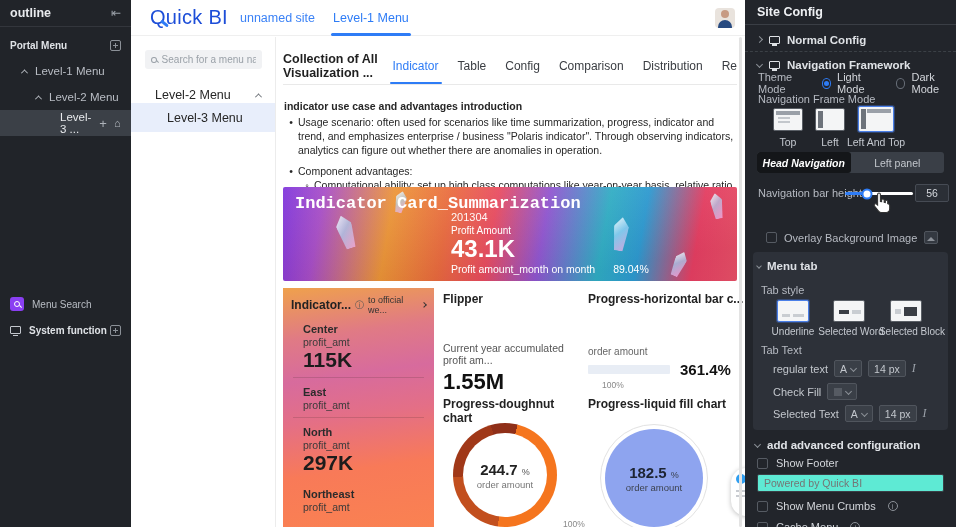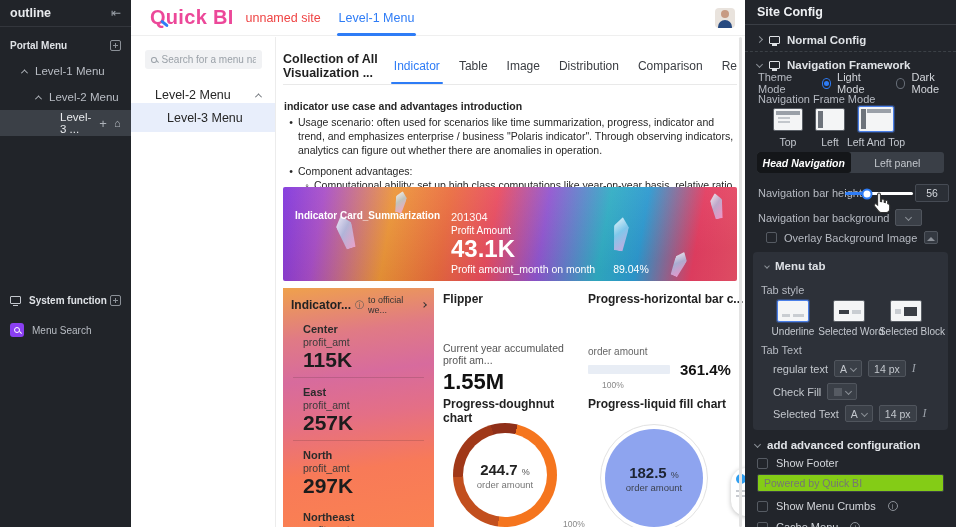--- a/index.html
+++ b/index.html
@@ -30,23 +30,23 @@
   .monitor { display:inline-block; width:11px; height:8px; border:1.2px solid currentColor; border-radius:1px; position:relative; }
   .monitor::after { content:""; position:absolute; left:2px; right:2px; bottom:-3px; height:1.2px; background:currentColor; }
   .sb-bottom { position:absolute; left:0; right:0; bottom:184px; }
   .purple-ic { width:14px; height:14px; border-radius:3px; background:#8a3ff2; display:inline-flex; align-items:center; justify-content:center; }
   .mag { width:6px; height:6px; border:1.2px solid #fff; border-radius:50%; position:relative; }
   .mag::after { content:""; position:absolute; width:3px; height:1.2px; background:#fff; transform:rotate(45deg); right:-3px; bottom:-1px; }
   .mag.gray { border-color:#9aa1a8; } .mag.gray::after { background:#9aa1a8; }
 
   
   .topbar { position:absolute; left:131px; top:0; width:614px; height:36px; background:#fff; border-bottom:1px solid #efefef; display:flex; align-items:center; }
-  .logo { font-size:20px; font-weight:bold; color:#ec4899; letter-spacing:.3px; margin-left:19px; position:relative; }
+  .logo { font-size:20px; font-weight:normal; color:#1d4ed8; letter-spacing:.3px; margin-left:19px; position:relative; }
   .qslash { position:absolute; left:10px; top:16px; width:9px; height:3px; background:#2f7cf6; border-radius:2px; transform:rotate(40deg); }
-  .sitename { font-size:12.5px; color:#ef4444; margin-left:12px; }
+  .sitename { font-size:12.5px; color:#3b82f6; margin-left:12px; }
   .nav-tab { font-size:12.5px; color:#2e7cf6; margin-left:18px; position:relative; height:36px; display:flex; align-items:center; }
   .nav-tab .bar { position:absolute; left:-2px; right:-2px; bottom:0; height:3px; background:#2e7cf6; border-radius:2px; }
   .avatar { position:absolute; right:10px; top:8px; width:20px; height:20px; border-radius:4px; background:#e9e3dd; overflow:hidden; }
   .avatar .head { position:absolute; top:2px; left:6px; width:8px; height:8px; border-radius:50%; background:#c79a82; }
   .avatar .bod { position:absolute; bottom:0; left:3px; width:14px; height:8px; border-radius:7px 7px 0 0; background:#274a80; }
 
   
   .menu-panel { position:absolute; left:131px; top:37px; width:145px; height:490px; background:#fff; border-right:1px solid #ececec; }
   .searchbox { position:absolute; left:14px; top:13px; width:117px; height:19px; background:#f1f2f4; border-radius:3px; display:flex; align-items:center; gap:5px; padding:0 6px; }
   .searchbox input { border:0; outline:0; background:transparent; width:100%; font-size:10px; color:#5f6368; font-family:"Liberation Sans",sans-serif; }
@@ -72,21 +72,21 @@
   .brow.sub { padding-left:16px; }
   .gap6 { height:7px; }
 
   
   .banner { position:absolute; left:7px; top:150px; width:454px; height:94px; border-radius:2px; overflow:hidden;
     background:linear-gradient(100deg,#7a2ddb 0%,#a648c6 9%,#ef9433 24%,#ee6a3c 36%,#ee4b60 46%,#9457d6 57%,#32b3cb 70%,#2f9fd8 78%,#ee4166 90%,#f0536b 100%); }
   .banner::before { content:""; position:absolute; inset:0;
     background:linear-gradient(170deg, rgba(255,255,255,.10), rgba(0,0,0,.08) 80%); }
   .crystal { position:absolute; clip-path:polygon(50% 0,100% 28%,78% 100%,22% 100%,0 28%);
     background:linear-gradient(135deg, rgba(255,255,255,.9), rgba(170,220,255,.65) 45%, rgba(255,170,230,.75)); }
-  .bn-title { position:absolute; left:12px; top:23px; font-size:10px; font-weight:bold; color:#fff; }
+  .bn-title { position:absolute; left:12px; top:7px; font-size:17px; font-weight:bold; color:#fff;font-family:Liberation Mono, monospace; }
   .bn-block { position:absolute; left:168px; top:24px; color:#fff; }
   .bn-period { font-size:11px; opacity:.95; }
   .bn-label { font-size:10px; margin-top:2px; }
   .bn-value { font-size:24px; font-weight:bold; line-height:25px; }
   .bn-sub { font-size:10.5px; margin-top:2px; display:flex; gap:18px; }
 
   
   .cards { position:absolute; left:7px; top:251px; width:454px; height:239px; }
   .region-card { position:absolute; left:0; top:0; width:151px; height:245px; overflow:hidden;
     background:linear-gradient(172deg,#efa14c 0%,#e07a85 20%,#d76b9d 36%,#e46f86 52%,#f87a58 72%,#fa8251 100%); }
@@ -151,21 +151,21 @@
   .slider .fill { position:absolute; left:0; top:0; bottom:0; width:32%; background:#2e7cf6; border-radius:2px; }
   .slider .knob { position:absolute; left:32%; top:50%; transform:translate(-50%,-50%); width:11px; height:11px; border-radius:50%; background:#fff; border:2px solid #2e7cf6; }
   .valbox { position:absolute; left:170px; top:1px; width:34px; height:18px; background:#2b2f36; border:1px solid #464b54; border-radius:2px; color:#d5d8dd; font-size:10.5px; display:flex; align-items:center; justify-content:center; }
   .ddbox { background:#3a3f47; border:1px solid #50555d; border-radius:2px; height:17px; display:inline-flex; align-items:center; justify-content:center; gap:4px; color:#c3c7cd; font-size:10.5px; padding:0 5px; }
   .cbox { width:11px; height:11px; border:1px solid #565b63; border-radius:2px; background:transparent; flex:none; }
   .imgbtn { width:14px; height:13px; background:#343941; border:1px solid #50555d; border-radius:2px; position:relative; }
   .imgbtn::after { content:""; position:absolute; left:2px; bottom:2px; border-left:4px solid transparent; border-right:4px solid transparent; border-bottom:4px solid #8b9097; }
   .mt-box { position:absolute; left:8px; top:252px; width:195px; height:178px; background:#2d3139; border-radius:4px; }
   .mt-row { position:absolute; display:flex; align-items:center; gap:6px; }
   .italic-i { font-family:"Liberation Serif",serif; font-style:italic; font-size:12px; color:#9aa0a8; }
-  .cf-input { position:absolute; left:12px; top:474px; width:187px; height:18px; background:#84cc16; border:1px solid #3a3f46; border-radius:2px; color:#5f646c; font-size:10.5px; padding-left:6px; font-family:"Liberation Sans",sans-serif; }
+  .cf-input { position:absolute; left:12px; top:474px; width:187px; height:18px; background:#5eead4; border:1px solid #3a3f46; border-radius:2px; color:#5f646c; font-size:10.5px; padding-left:6px; font-family:"Liberation Sans",sans-serif; }
   .info-i { display:inline-block; width:10px; height:10px; border:1px solid #8b9097; border-radius:50%; font-size:7.5px; line-height:10px; text-align:center; color:#8b9097; margin-left:4px; }
   .cursor { position:absolute; left:872px; top:192px; z-index:20; }
 </style>
 </head>
 <body>
 
 <div class="app">
 
   <div class="sidebar">
     <div class="sb-head">
@@ -186,30 +186,30 @@
     </div>
     <div class="tree-row sel" style="padding-left:60px;">
       <span>Level-3 ...</span>
       <span class="tree-icons">
         <span class="plus-glyph">+</span>
         <span class="home-glyph">⌂</span>
         <span>⋮</span>
       </span>
     </div>
     <div class="sb-bottom">
+      <div class="sb-row" style="margin-top:4px;">
+        <span class="purple-ic" style="margin-right:8px;">
+            <span class="mag"></span>
+          </span>
+        <span>Menu Search</span>
+      </div>
       <div class="sb-row bold">
         <span class="monitor" style="margin-right:8px;color:#c3c7cd;"></span>
         <span style="flex:1;">System function</span>
         <span class="addbox"></span>
-      </div>
-      <div class="sb-row" style="margin-top:4px;">
-        <span class="purple-ic" style="margin-right:8px;">
-            <span class="mag"></span>
-          </span>
-        <span>Menu Search</span>
       </div>
     </div>
   </div>
 
   <div class="topbar">
     <span class="logo"><span>Quick BI</span><span class="qslash"></span></span>
     <span class="sitename">unnamed site</span>
     <span class="nav-tab">
         <span>Level-1 Menu</span>
         <span class="bar"></span>
@@ -239,27 +239,27 @@
       <span class="c-title">Collection of All Visualization ...</span>
       <span class="tabs">
         <span class="tab active">
             <span>Indicator</span>
             <span class="ul"></span>
           </span>
         <span class="tab">
             <span>Table</span>
           </span>
         <span class="tab">
-            <span>Image</span>
+            <span>Config</span>
+          </span>
+        <span class="tab">
+            <span>Comparison</span>
           </span>
         <span class="tab">
             <span>Distribution</span>
-          </span>
-        <span class="tab">
-            <span>Comparison</span>
           </span>
         <span class="tab">
             <span>Re</span>
           </span>
       </span>
     </div>
 
     <div class="intro">
       <div class="h">indicator use case and advantages introduction</div>
       <div class="brow">
@@ -308,21 +308,20 @@
         </div>
         <div class="rc-item">
           <div class="rc-region">Center</div>
           <div class="rc-metric">profit_amt</div>
           <div class="rc-value">115K</div>
         </div>
         <div class="rc-div"></div>
         <div class="rc-item">
           <div class="rc-region">East</div>
           <div class="rc-metric">profit_amt</div>
-          <div class="rc-value">257K</div>
         </div>
         <div class="rc-div"></div>
         <div class="rc-item">
           <div class="rc-region">North</div>
           <div class="rc-metric">profit_amt</div>
           <div class="rc-value">297K</div>
         </div>
         <div class="rc-item">
           <div class="rc-region">Northeast</div>
           <div class="rc-metric">profit_amt</div>
@@ -423,35 +422,29 @@
 
     <div class="cf-row" style="position:absolute; left:0; top:183px; width:100%; height:20px;">
       <span>Navigation bar height</span>
       <span class="slider">
           <span class="fill"></span>
           <span class="knob"></span>
         </span>
       <span class="valbox">56</span>
     </div>
 
-    <div class="cf-row" style="position:absolute; left:0; top:209px; width:100%;">
-      <span>Navigation bar background</span>
-      <span class="ddbox" style="margin-left:6px; width:27px;">
-          <span class="chev down" style="color:#8b9097;"></span>
-        </span>
-    </div>
 
     <div class="cf-row" style="position:absolute; left:8px; top:231px; width:100%; gap:7px;">
       <span class="cbox"></span>
       <span>Overlay Background Image</span>
       <span class="imgbtn"></span>
     </div>
 
     <div class="mt-box">
-      <div class="mt-row" style="left:12px; top:8px; font-weight:bold; color:#dde0e5; font-size:11.5px;">
+      <div class="mt-row" style="left:4px; top:8px; font-weight:bold; color:#dde0e5; font-size:11.5px;">
         <span class="chev down" style="color:#8b9097; width:4px; height:4px;"></span>
         <span>Menu tab</span>
       </div>
       <div style="position:absolute; left:8px; top:32px;">Tab style</div>
       <div class="thumb sel" style="position:absolute; left:24px; top:48px; width:32px; height:22px;">
           <span style="position:absolute;left:4px;bottom:4px;width:8px;height:3px;background:#c9cdd2;"></span>
           <span style="position:absolute;left:15px;bottom:4px;width:11px;height:3px;background:#c9cdd2;"></span>
         </div>
       <div class="thumb" style="position:absolute; left:80px; top:48px; width:32px; height:22px;">
           <span style="position:absolute;left:5px;top:9px;width:10px;height:4px;background:#3a3e45;"></span>

